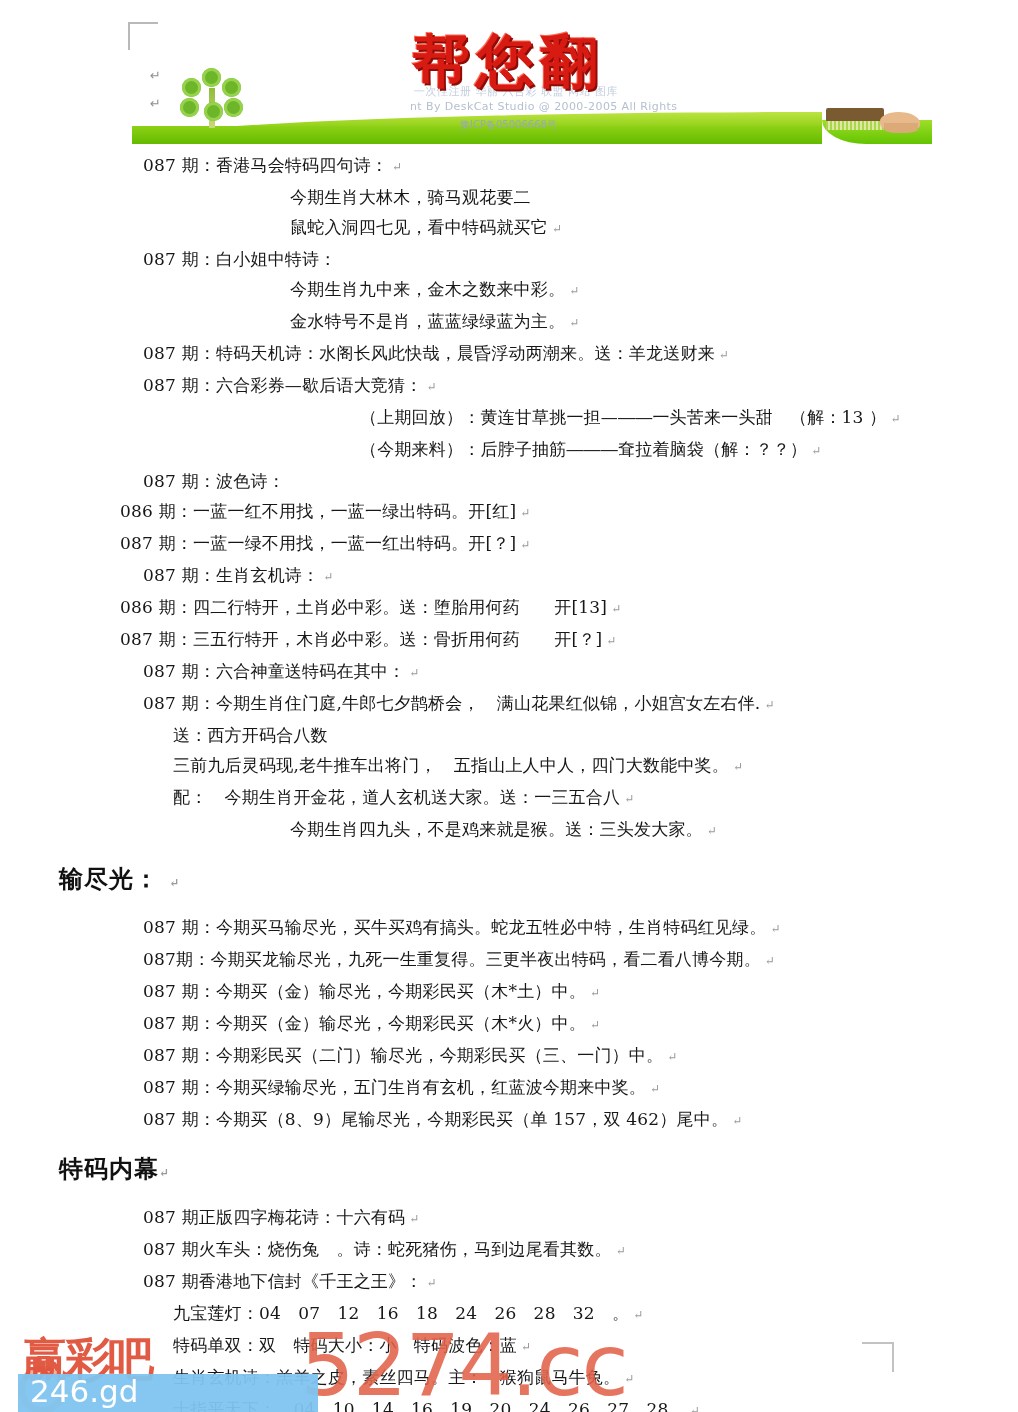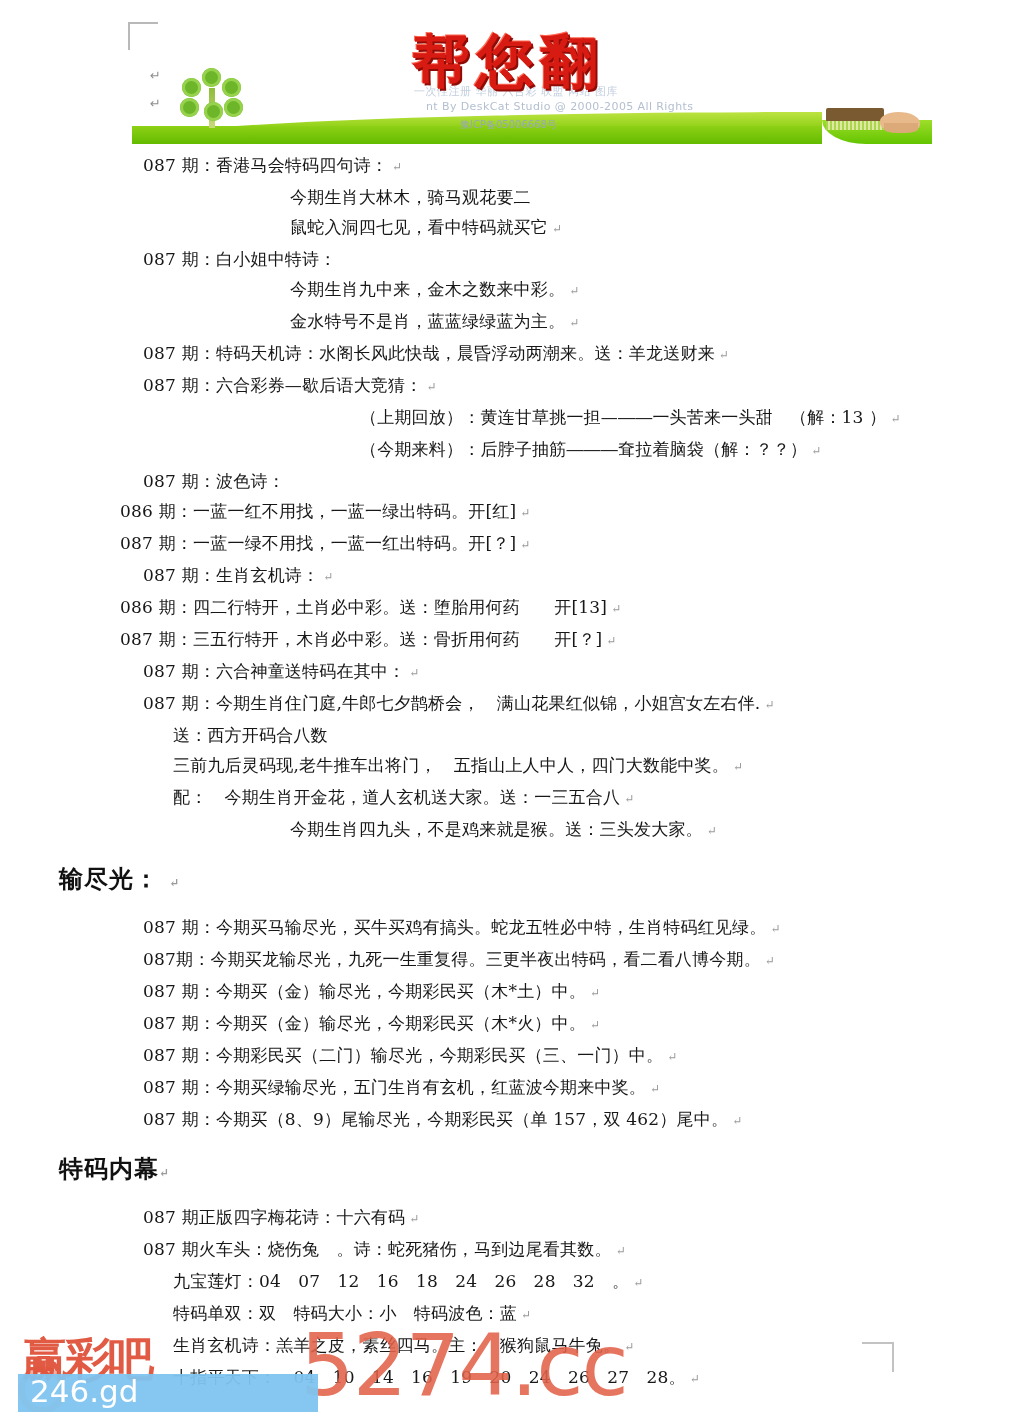--- a/index.html
+++ b/index.html
@@ -46,21 +46,21 @@
   .br-fence{position:absolute;left:4px;top:17px;width:58px;height:9px;
             background:repeating-linear-gradient(90deg,#a9d64a 0 2px,#dfe9a4 2px 4px);}
   .br-pig{position:absolute;left:58px;top:8px;width:40px;height:20px;
           background:#e8b98a;border-radius:50% 60% 40% 50%;}
   .br-pig2{position:absolute;left:62px;top:19px;width:34px;height:10px;
           background:#dcaa78;border-radius:0 0 40% 40%;}
 
   .logo-wrap{position:absolute;left:408px;top:24px;width:240px;height:108px;}
   .logo-faint1{position:absolute;left:6px;top:60px;width:230px;font-size:11px;
                color:#b9c6d8;letter-spacing:.5px;white-space:nowrap;opacity:.85;}
-  .logo-faint2{position:absolute;left:18px;top:76px;width:236px;font-size:11px;
+  .logo-faint2{position:absolute;left:2px;top:76px;width:236px;font-size:11px;
                color:#a7b4c7;letter-spacing:.4px;white-space:nowrap;opacity:.85;}
   .logo-icp{position:absolute;left:52px;top:94px;font-size:10px;color:#9aa7ba;
             white-space:nowrap;}
   .logo-main{position:absolute;left:4px;top:6px;font-size:58px;line-height:62px;
              font-weight:bold;color:#d81b12;letter-spacing:6px;white-space:nowrap;
              font-family:"DejaVu Serif","Liberation Serif",serif;
              text-shadow:2px 2px 0 #8e0b06, -1px -1px 0 #ff6a55;}
 
   
   .doc{position:absolute;left:0;top:150px;width:1018px;}
@@ -194,20 +194,21 @@
         <div class="ln"><span>087 期：今期买绿输尽光，五门生肖有玄机，红蓝波今期来中奖。</span><span class="pil"> ↵</span></div>
         <div class="ln"><span>087 期：今期买（8、9）尾输尽光，今期彩民买（单 157，双 462）尾中。</span><span class="pil"> ↵</span></div>
       </div>
 
     <div class="gap10"></div>
     <div class="sect"><span>特码内幕</span><span class="pil">↵</span></div>
     <div class="gap6"></div>
     <div id="section2-lines">
         <div class="ln"><span>087 期正版四字梅花诗：十六有码</span><span class="pil"> ↵</span></div>
         <div class="ln"><span>087 期火车头：烧伤兔　。诗：蛇死猪伤，马到边尾看其数。</span><span class="pil"> ↵</span></div>
+        <div class="ln"><span>087 期香港地下信封《千王之王》：</span><span class="pil"> ↵</span></div>
         <div class="ln i1"><span>九宝莲灯：04　07　12　16　18　24　26　28　32　。</span><span class="pil"> ↵</span></div>
         <div class="ln i1"><span>特码单双：双　特码大小：小　特码波色：蓝</span><span class="pil"> ↵</span></div>
         <div class="ln i1"><span>生肖玄机诗：羔羊之皮，素丝四马。主：　猴狗鼠马牛兔。</span><span class="pil"> ↵</span></div>
         <div class="ln i1"><span>十指平天下：　04　10　14　16　19　20　24　26　27　28。</span><span class="pil"> ↵</span></div>
       </div>
   </div>
 
   <div class="wm-ring"></div>
   <div class="wm-red">赢彩吧</div>
   <div class="wm-big">5274.cc</div>

